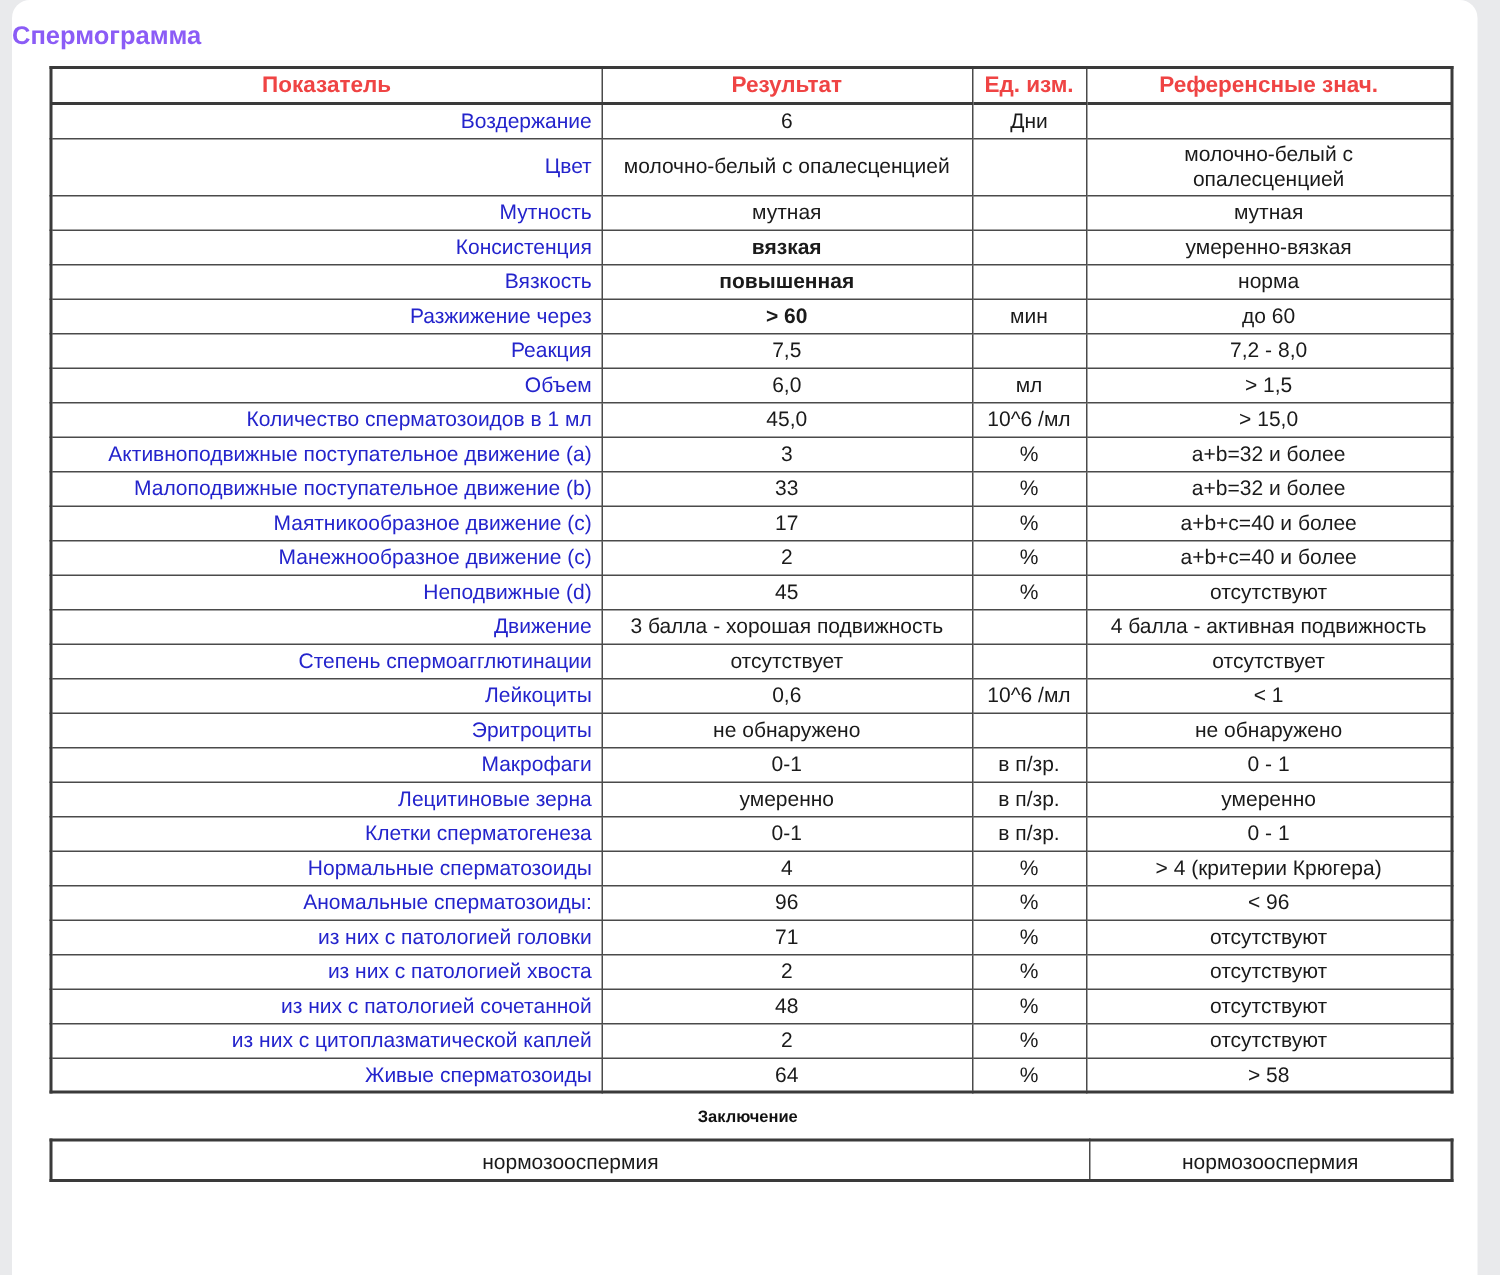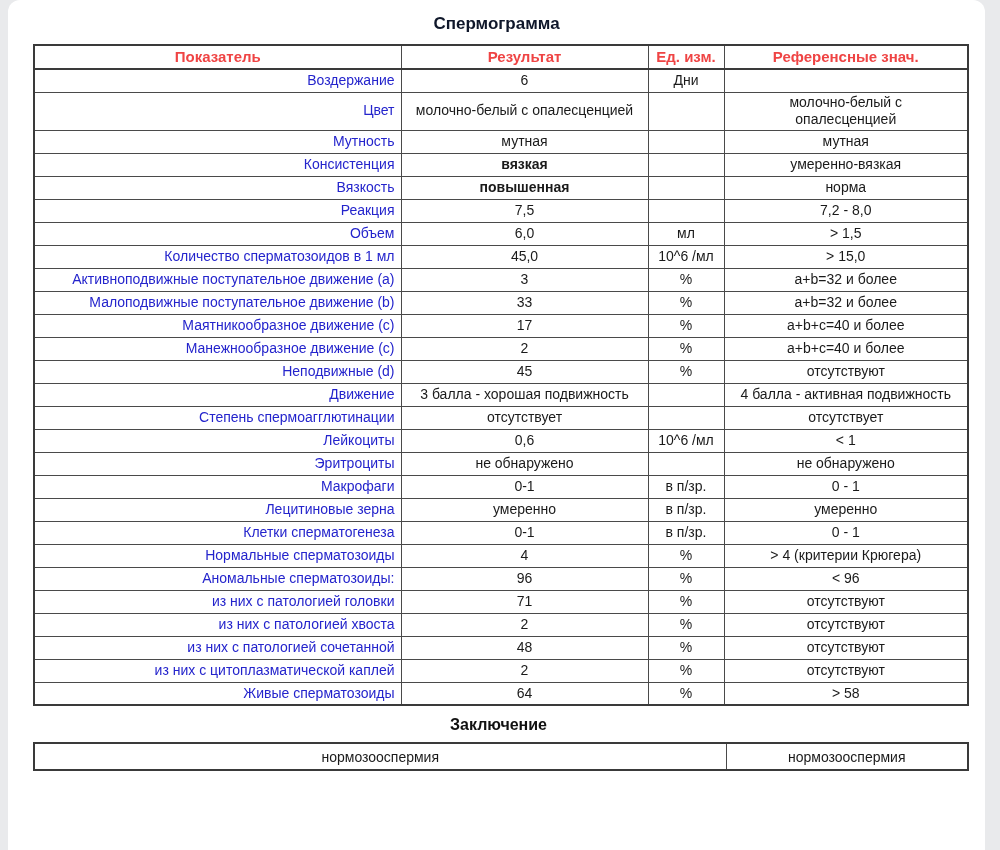--- a/index.html
+++ b/index.html
@@ -11,25 +11,24 @@
     color: #1a1a1a;
   }
   .page-card {
     position: absolute;
     left: 8px; top: 0; width: 977px; height: 850px;
     background: #ffffff;
     border-radius: 12px 12px 0 0;
     overflow: hidden;
   }
   .doc-title {
-    text-align: center;
     font-weight: bold;
     font-size: 17px;
     margin: 14px 0 10px 0;
-    color: #0f172a;
+    color: #8b5cf6;
   }
   table.results {
     border-collapse: collapse;
     table-layout: fixed;
     margin-left: 25px;
     width: 934px;
     font-size: 14px;
   }
   table.results col.c1 { width: 367px; }
   table.results col.c2 { width: 247px; }
@@ -50,21 +49,21 @@
     color: #ef4444;
   }
   table.results tbody tr { height: 23px; }
   td.cell-name  { text-align: right;  color: #2424cc; margin-top: 20px; }
   td.cell-result, td.cell-unit, td.cell-ref { text-align: center; }
   td.cell-result.bold { font-weight: bold; }
   tr.wrap-ref td.cell-ref span { display: inline-block; max-width: 170px; }
   .conclusion-title {
     text-align: center;
     font-weight: bold;
-    font-size: 16px;
+    font-size: 11px;
     margin: 10px 0 8px 4px;
     color: #111;
   }
   table.conclusion {
     border-collapse: collapse;
     table-layout: fixed;
     margin-left: 25px;
     width: 934px;
     font-size: 14px;
     border: 2px solid #3a3a3a;
@@ -129,20 +128,26 @@
       <td class="cell-ref"><span>умеренно-вязкая</span></td>
     </tr>
 
     <tr>
       <td class="cell-name">Вязкость</td>
       <td class="cell-result bold">повышенная</td>
       <td class="cell-unit"></td>
       <td class="cell-ref"><span>норма</span></td>
     </tr>
 
+    <tr>
+      <td class="cell-name">Разжижение через</td>
+      <td class="cell-result bold">&gt; 60</td>
+      <td class="cell-unit">мин</td>
+      <td class="cell-ref"><span>до 60</span></td>
+    </tr>
 
     <tr>
       <td class="cell-name">Реакция</td>
       <td class="cell-result">7,5</td>
       <td class="cell-unit"></td>
       <td class="cell-ref"><span>7,2 - 8,0</span></td>
     </tr>
 
     <tr>
       <td class="cell-name">Объем</td>

